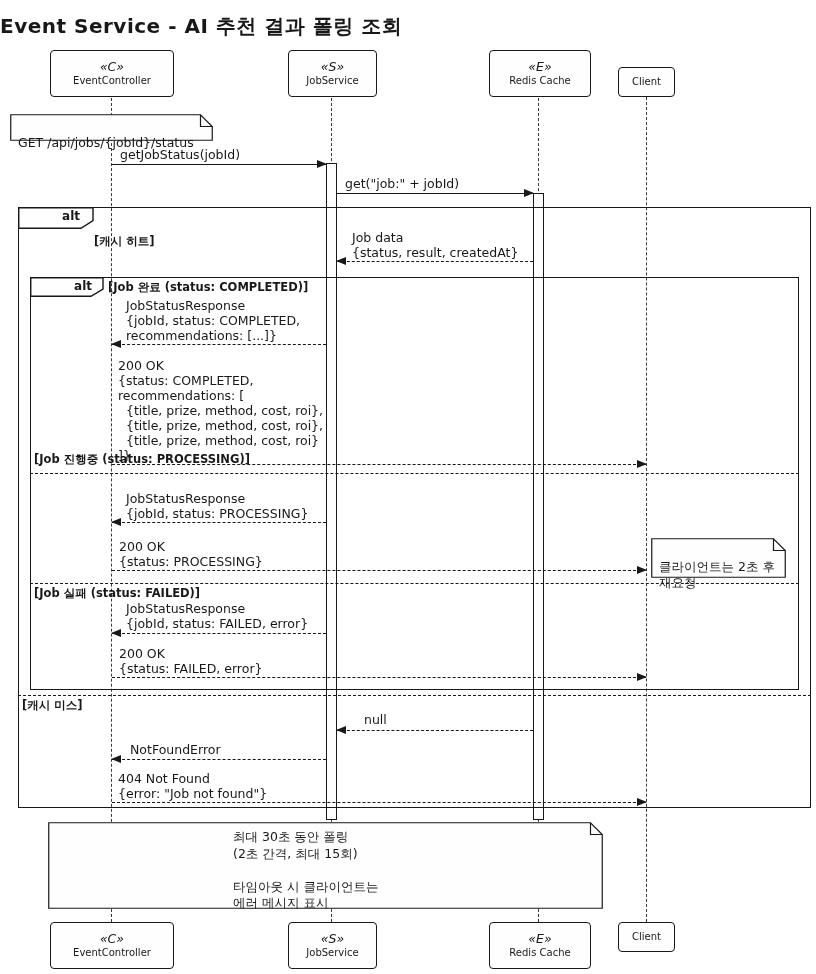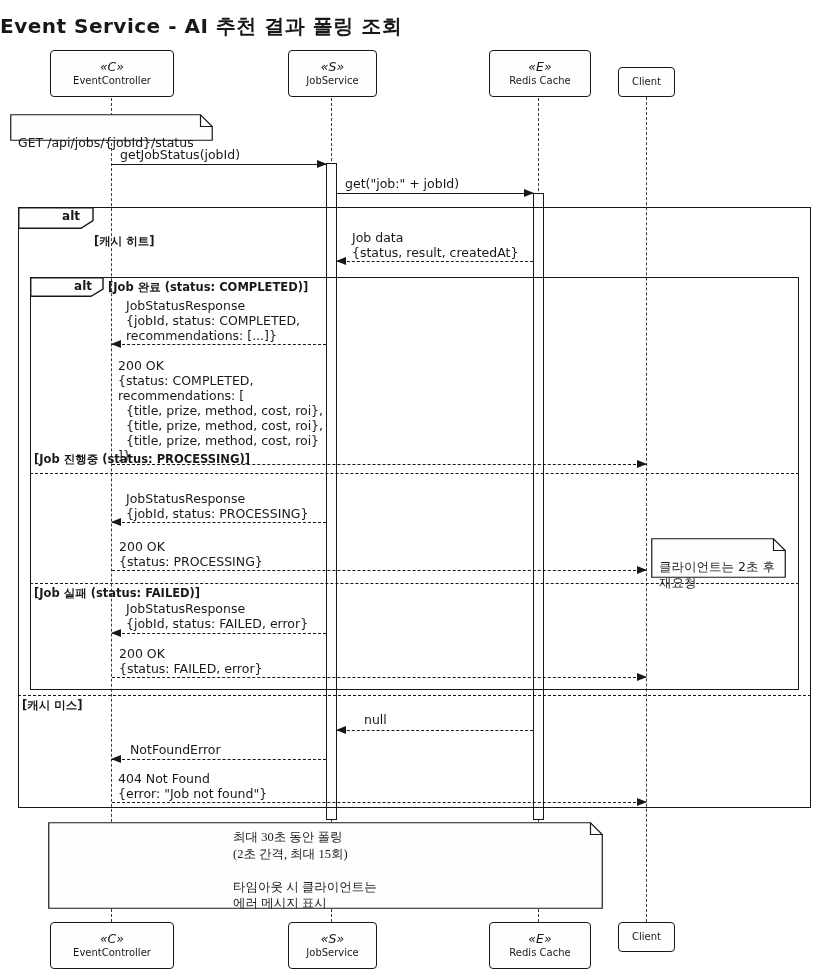--- a/index.html
+++ b/index.html
@@ -187,21 +187,21 @@
 
   <div class="note" style="left:651px;top:538px;width:135px;height:40px;">
     <svg width="135" height="40">
       <path d="M0.75,0.75 H122.5 L134.25,12.5 V39.25 H0.75 Z" fill="#fefefe" stroke="#181818" stroke-width="1.2"></path>
       <path d="M122.5,0.75 V12.5 H134.25" fill="none" stroke="#181818" stroke-width="1.2"></path>
     </svg>
     <span class="ntext">클라이언트는 2초 후
 재요청</span>
   </div>
 
-  <div class="note note3" style="left:48px;top:822px;width:555px;height:87px;font-family:Liberation Serif, serif;">
+  <div class="note note3" style="left:48px;top:822px;width:555px;height:87px;">
     <svg width="555" height="87">
       <path d="M0.75,0.75 H542.5 L554.25,12.5 V86.25 H0.75 Z" fill="#fefefe" stroke="#181818" stroke-width="1.2"></path>
       <path d="M542.5,0.75 V12.5 H554.25" fill="none" stroke="#181818" stroke-width="1.2"></path>
     </svg>
     <span class="ntext">최대 30초 동안 폴링
 (2초 간격, 최대 15회)
 
 타임아웃 시 클라이언트는
 에러 메시지 표시</span>
   </div>

